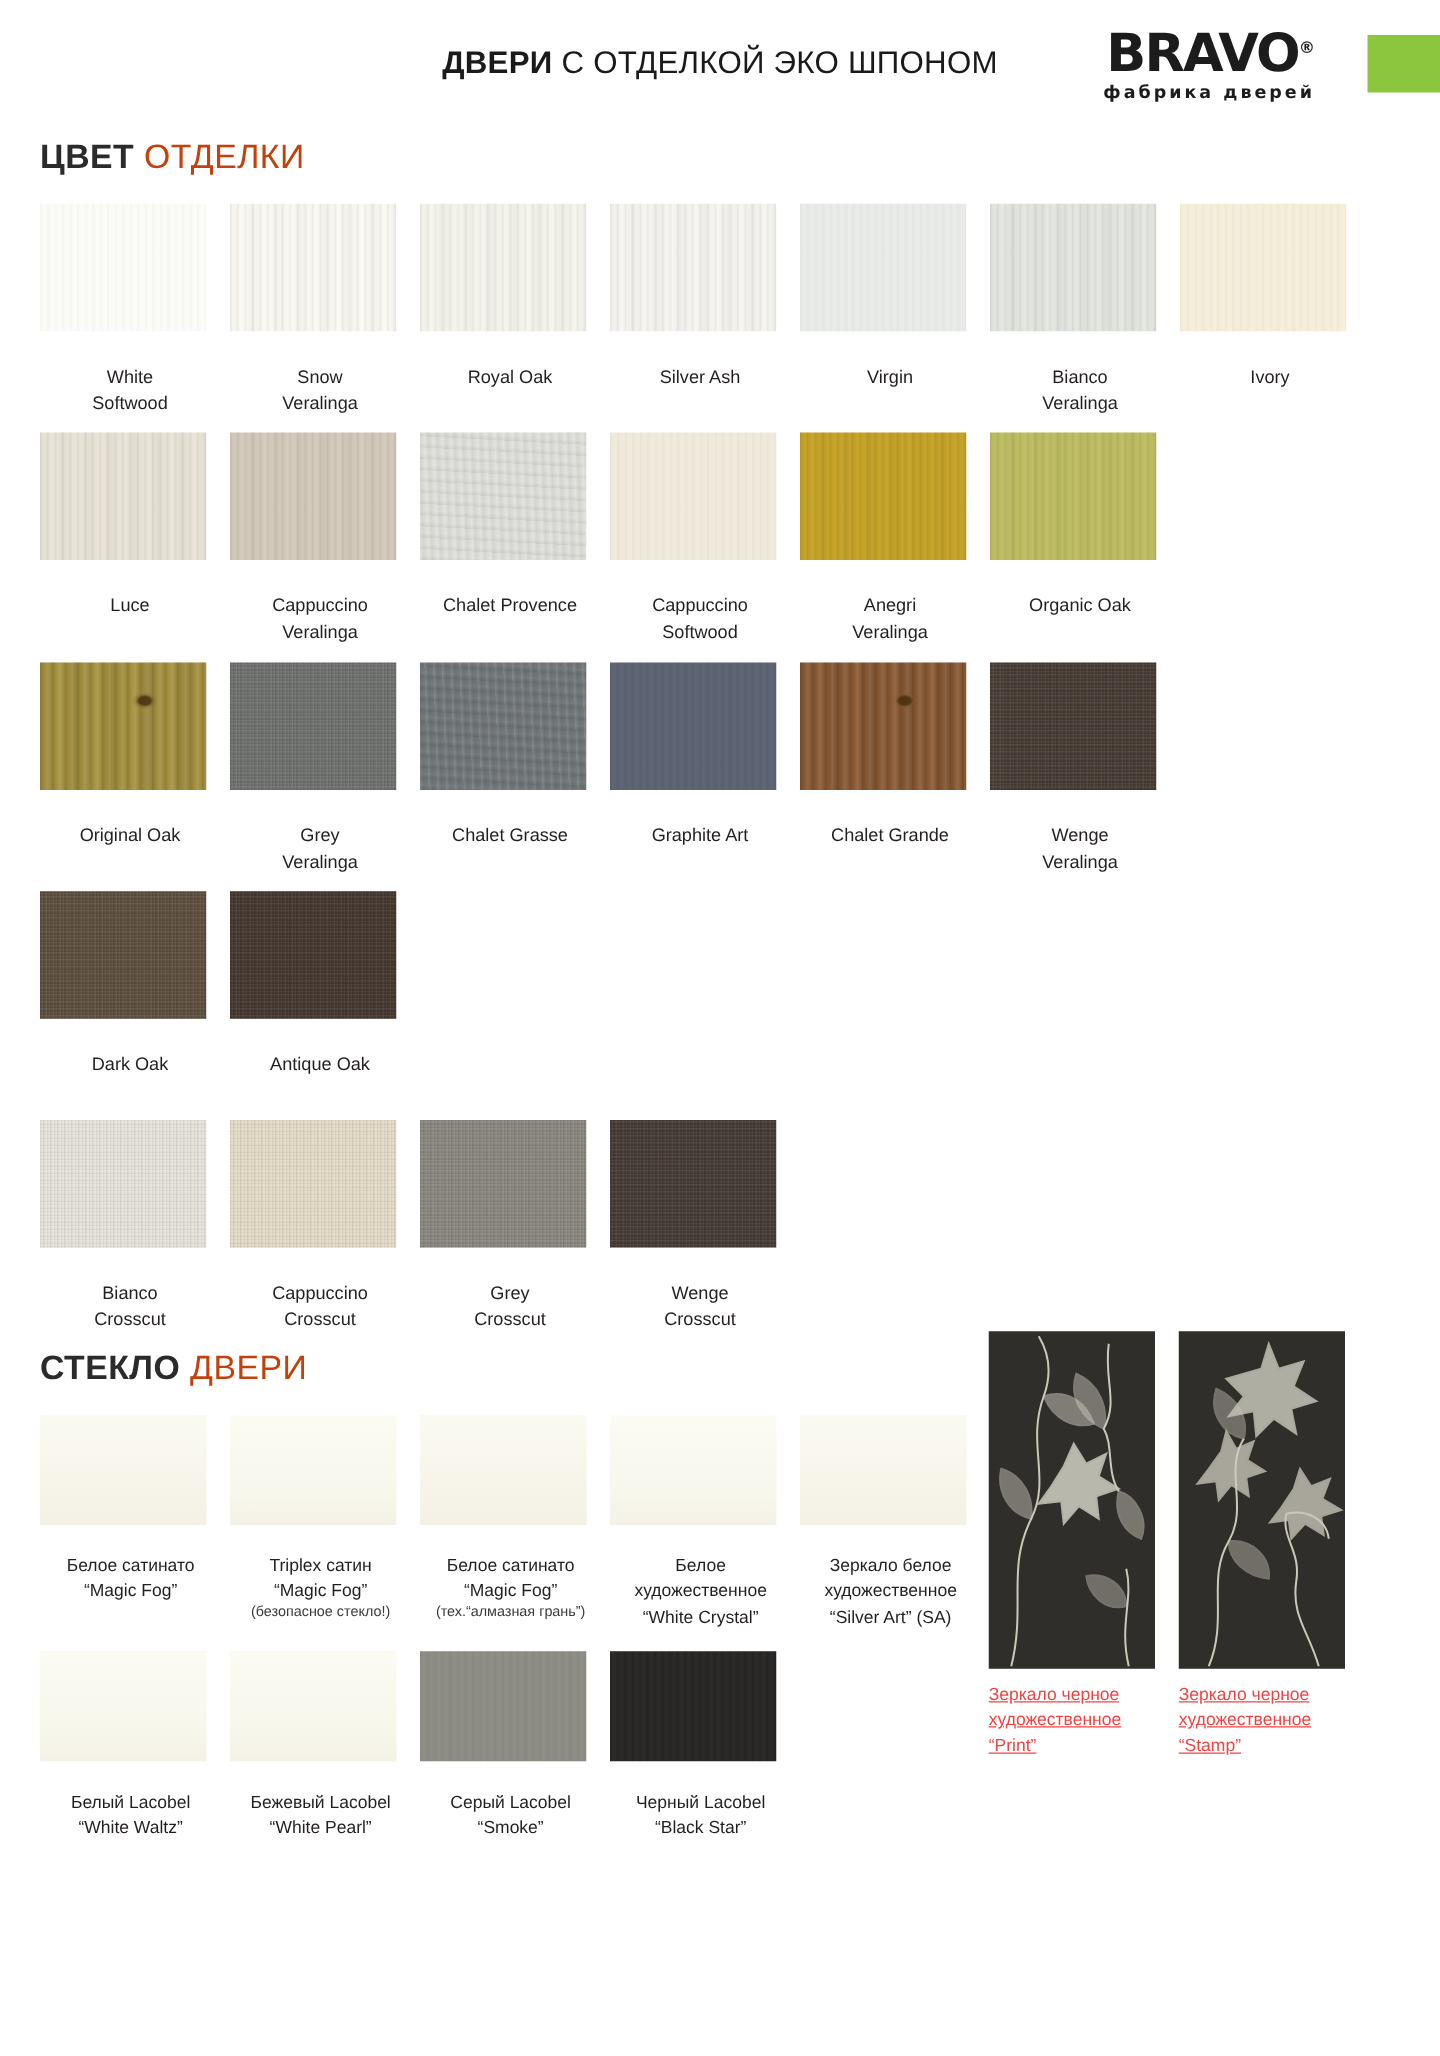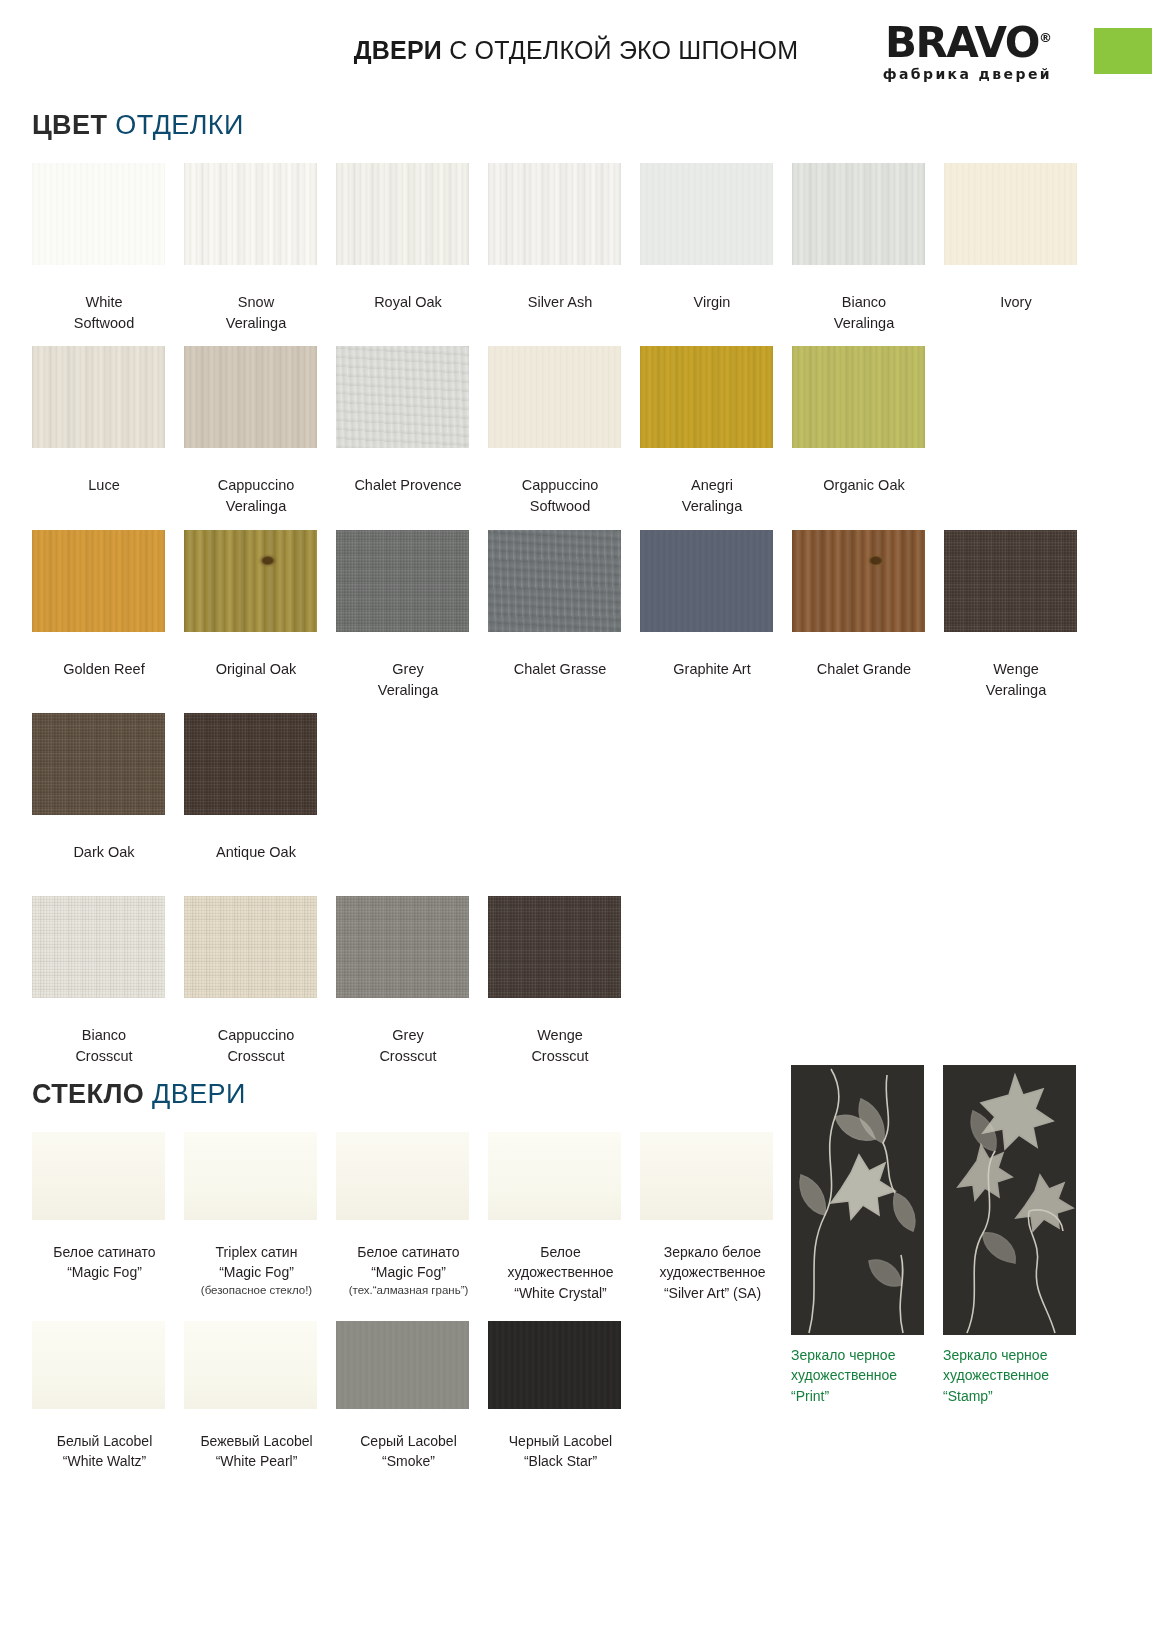--- a/index.html
+++ b/index.html
@@ -43,21 +43,21 @@
     position:absolute; right:0; top:28px;
     width:58px; height:46px; background:#8cc63e;
   }
 
   
   .section-title{
     font-size:27px; letter-spacing:.4px; color:#2b2b2b;
     margin:0 0 22px 32px;
   }
   .section-title .b{font-weight:700;}
-  .section-title .n{font-weight:400; color:#0c4a6e;}
+  .section-title .n{font-weight:400; color:#c2410c;}
 
   
   .grid{
     margin:0 0 0 32px;
     display:grid;
     grid-template-columns:repeat(7,152px);
     column-gap:0;
   }
   .cell{width:152px; position:relative;text-align:center;}
   .sw-wrap{height:120px; display:flex; align-items:flex-start;}
@@ -115,21 +115,21 @@
 
   
   .tall{
     position:absolute;
     width:133px; height:270px;
     background:#2e2c2a;
     overflow:hidden;
   }
   .tall svg{position:absolute; left:0; top:0;}
   .tall-lbl{
-    position:absolute; font-size:14px; line-height:1.44; color:#15803d; width:145px;
+    position:absolute; font-size:14px; line-height:1.44; color:#ef4444; width:145px;text-decoration:underline;
   }
 
   .frost-a{
     background-image:
       linear-gradient(180deg, #fbfaf2 0%, #f7f5ea 60%, #f3f1e4 100%),
       repeating-linear-gradient(92deg, rgba(0,0,0,.012) 0px, rgba(0,0,0,0) 5px);
   }
   .frost-b{
     background-image:
       linear-gradient(180deg,#fcfbf4 0%,#f8f7ec 70%,#f4f2e6 100%);
@@ -232,26 +232,20 @@
             <div class="lbl">Anegri<br>Veralinga</div>
           </div>
           <div class="cell">
             <div class="sw-wrap">
               <div class="sw tex-vert" style="background-color:#bfbe62"></div>
             </div>
             <div class="lbl">Organic Oak</div>
           </div>
         </div>
         <div class="grid row">
-          <div class="cell">
-            <div class="sw-wrap">
-              <div class="sw tex-vert" style="background-color:#d69b38"></div>
-            </div>
-            <div class="lbl">Golden Reef</div>
-          </div>
           <div class="cell">
             <div class="sw-wrap">
               <div class="sw tex-knot" style="background-color:#a6923f"></div>
             </div>
             <div class="lbl">Original Oak</div>
           </div>
           <div class="cell">
             <div class="sw-wrap">
               <div class="sw tex-weave" style="background-color:#6e706e"></div>
             </div>

